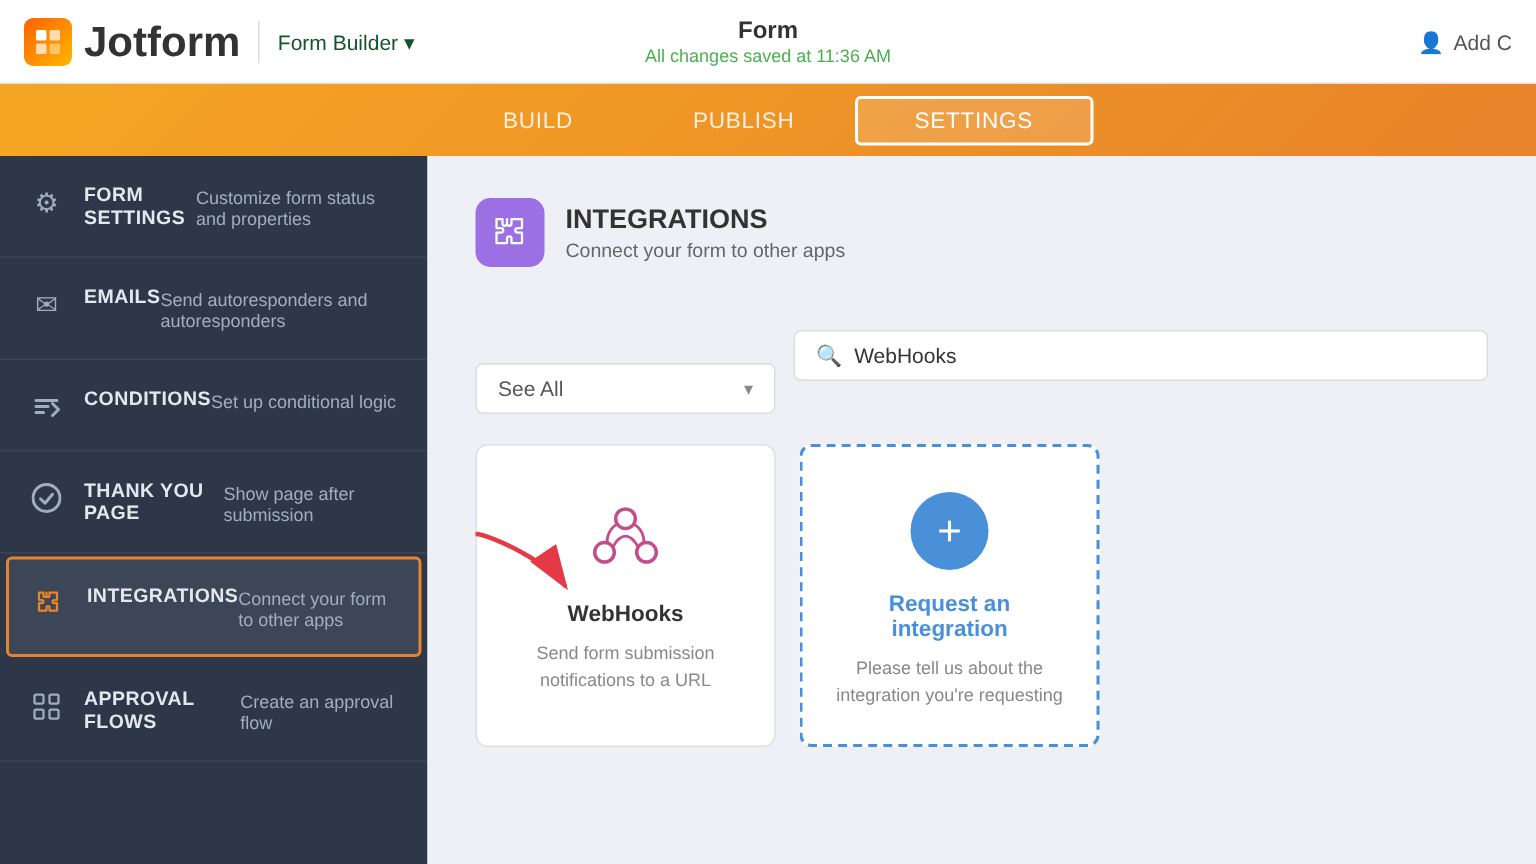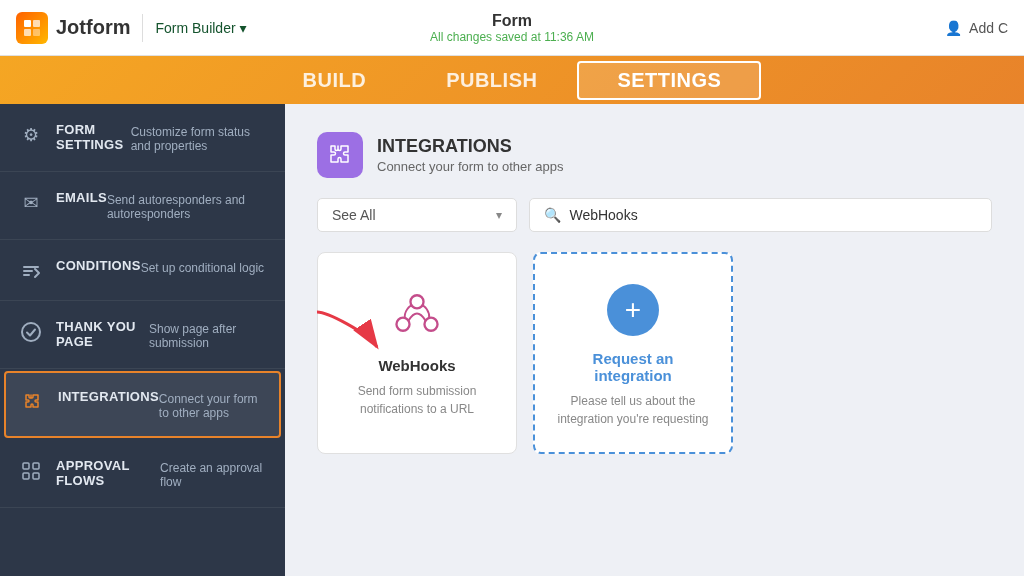--- a/index.html
+++ b/index.html
@@ -14,21 +14,21 @@
       padding: 0 16px;
       border-bottom: 1px solid #e0e0e0;
       position: relative;
     }
     .logo-area {
       display: flex;
       align-items: center;
       gap: 8px;
     }
     .logo-text {
-      font-size: 20px;
+      font-size: 28px;
       font-weight: 700;
       color: #333;
       text-align: center;
     }
     .divider-v {
       width: 1px;
       height: 28px;
       background: #ddd;
       margin: 0 12px;
     }
@@ -78,22 +78,22 @@
     .nav-tabs {
       background: linear-gradient(135deg, #f5a623 0%, #e8832a 100%);
       height: 48px;
       display: flex;
       align-items: center;
       justify-content: center;
       gap: 0;
     }
     .nav-tab {
       padding: 8px 40px;
-      font-size: 20px;
-      font-weight: 700;
+      font-size: 15px;
+      font-weight: 400;
       color: rgba(255,255,255,0.85);
       cursor: pointer;
       letter-spacing: 0.5px;
       border: none;
       background: none;
     }
     .nav-tab.active {
       color: #fff;
       background: rgba(255,255,255,0.15);
       border: 2px solid #fff;
@@ -209,20 +209,21 @@
       align-items: center;
       background: #fff;
       border: 1px solid #ddd;
       border-radius: 5px;
       padding: 8px 14px;
       font-size: 14px;
       color: #555;
       cursor: pointer;
       gap: 8px;
       min-width: 200px;
+      margin-top: 44px;
     }
     .filter-select-arrow {
       margin-left: auto;
       color: #888;
       font-size: 12px;
     }
     .search-box {
       display: flex;
       align-items: center;
       background: #fff;

